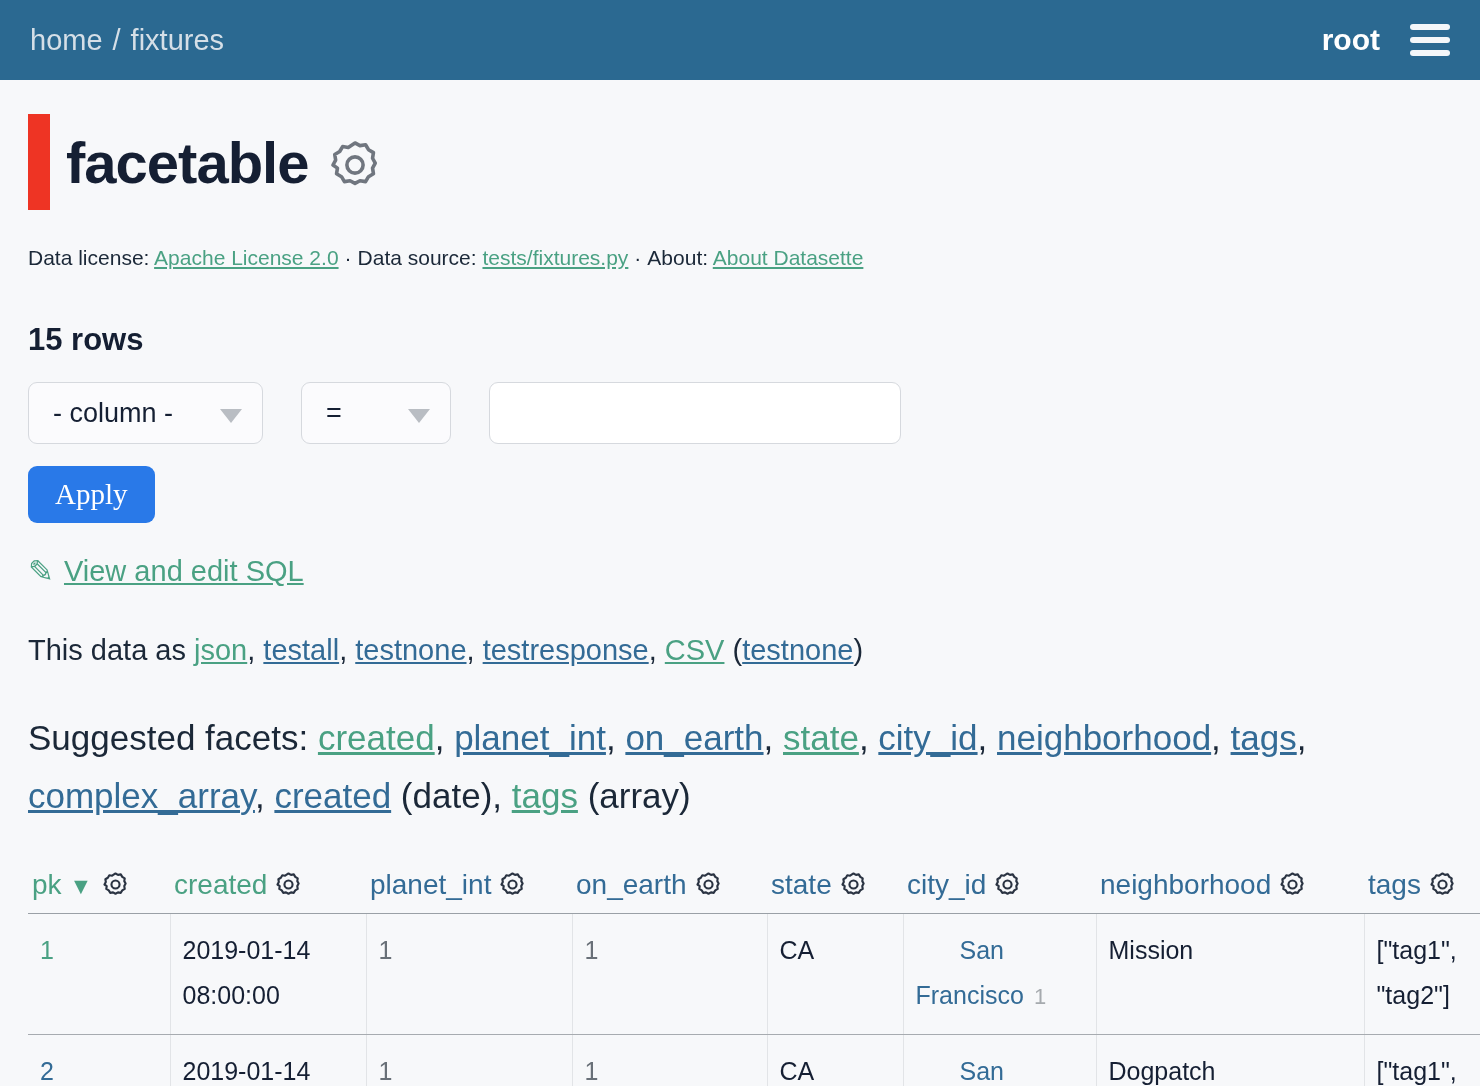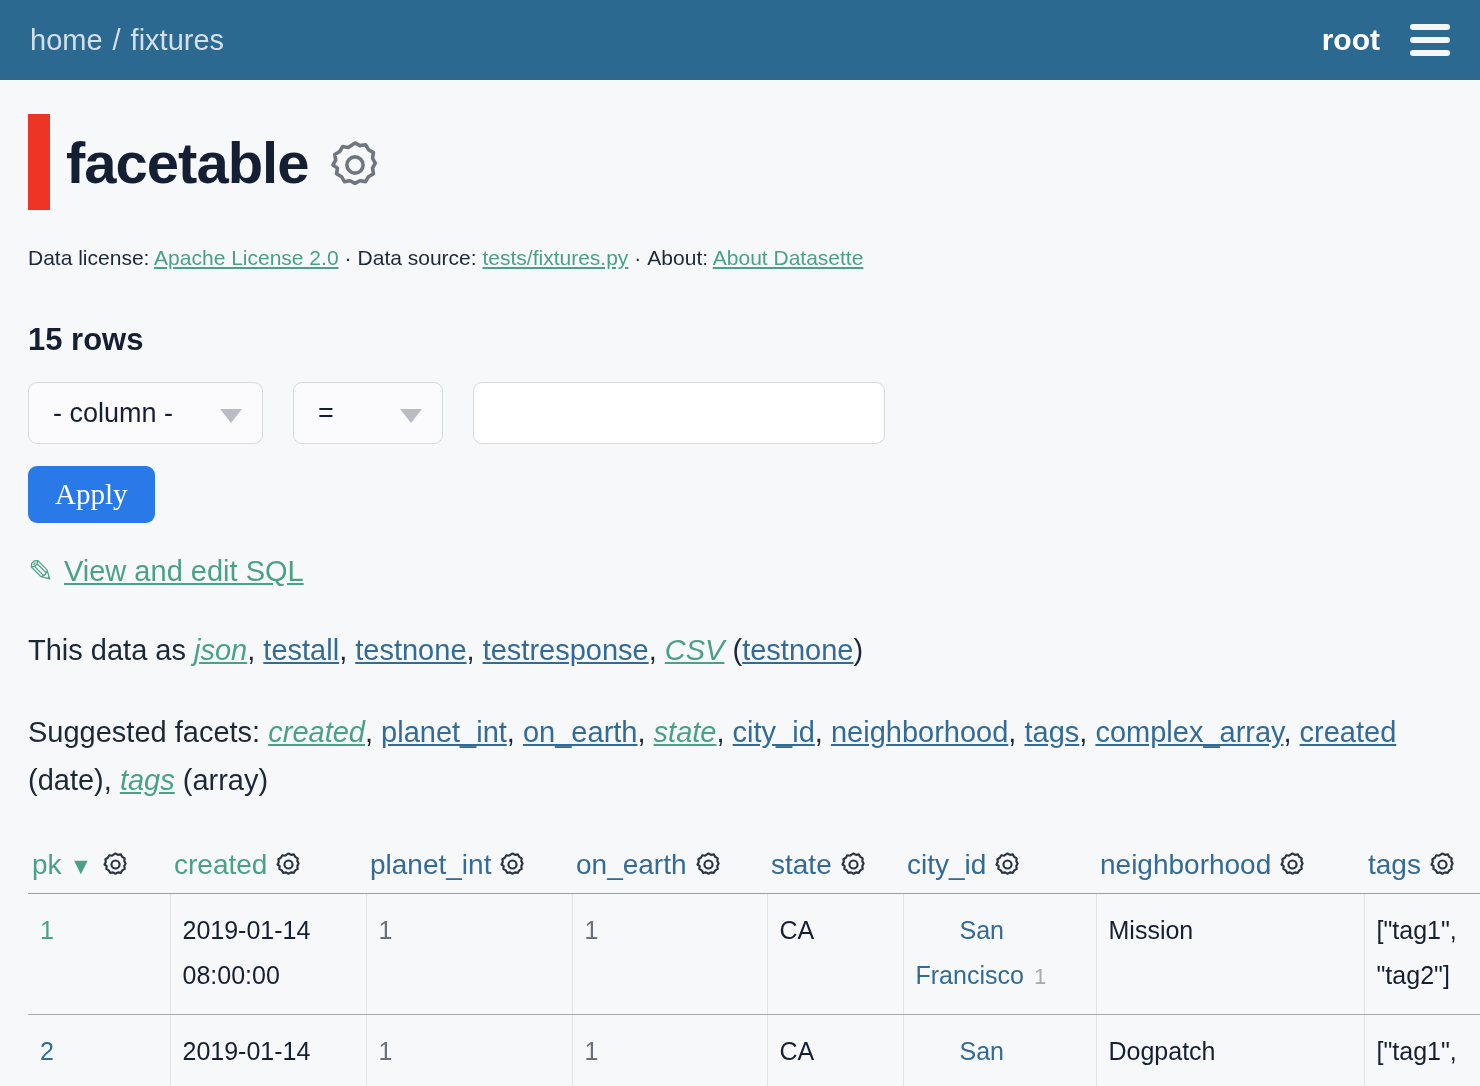--- a/index.html
+++ b/index.html
@@ -35,21 +35,21 @@
 
   
   .meta { margin-top: 36px; font-size: 21px; color: #1b2838; }
   .meta a { color: #4aa183; text-decoration: underline; }
   .dot { margin: 0 6px; }
 
   
   h2.rowcount { margin-top: 52px; font-size: 31px; font-weight: 700; color: #151f33; }
 
   
-  .filter-row { margin-top: 24px; display: flex; gap: 30px; align-items: stretch; }
+  .filter-row { margin-top: 24px; display: flex; gap: 38px; align-items: stretch; }
   .sel {
     position: relative; background: #fbfbfd; border: 1px solid #d6d9de; border-radius: 9px;
     height: 62px; display: flex; align-items: center; padding: 0 52px 0 24px;
     font-size: 27px; color: #151f33; cursor: pointer;
   }
   .sel.col { width: 235px; }
   .sel.op  { width: 150px; }
   .sel .arrow {
     position: absolute; right: 20px; top: 26px;
     width: 0; height: 0; border-left: 11px solid transparent;
@@ -66,22 +66,22 @@
     font-family: Liberation Serif, serif;
   }
 
   
   .sql-row { margin-top: 30px; font-size: 29px; display: flex; align-items: center; }
   .pencil { color: #4aa183; font-size: 31px; margin-right: 10px; }
   .sql-row a { color: #4aa183; text-decoration: underline; }
 
   
   .export-row { margin-top: 44px; font-size: 29px; }
-  .facet-row { margin-top: 42px; font-size: 29px; line-height: 1.65; max-width: 1430px; }
-  a.lnk-green { color: #4aa183; text-decoration: underline; font-style: italic; }
+  .facet-row { margin-top: 42px; font-size: 35px; line-height: 1.65; max-width: 1430px; }
+  a.lnk-green { color: #4aa183; text-decoration: underline; }
   a.lnk-blue  { color: #336b96; text-decoration: underline; }
 
   
   .table-wrap { margin-top: 38px; overflow: hidden; width: 1452px; }
   table { border-collapse: collapse; table-layout: fixed; width: 1516px; }
   col.c-pk { width: 142px; } col.c-created { width: 196px; } col.c-planet { width: 206px; }
   col.c-earth { width: 195px; } col.c-state { width: 136px; } col.c-city { width: 193px; }
   col.c-nbhd { width: 268px; } col.c-tags { width: 180px; }
   th {
     text-align: left; font-weight: 400; font-size: 28px; white-space: nowrap;

